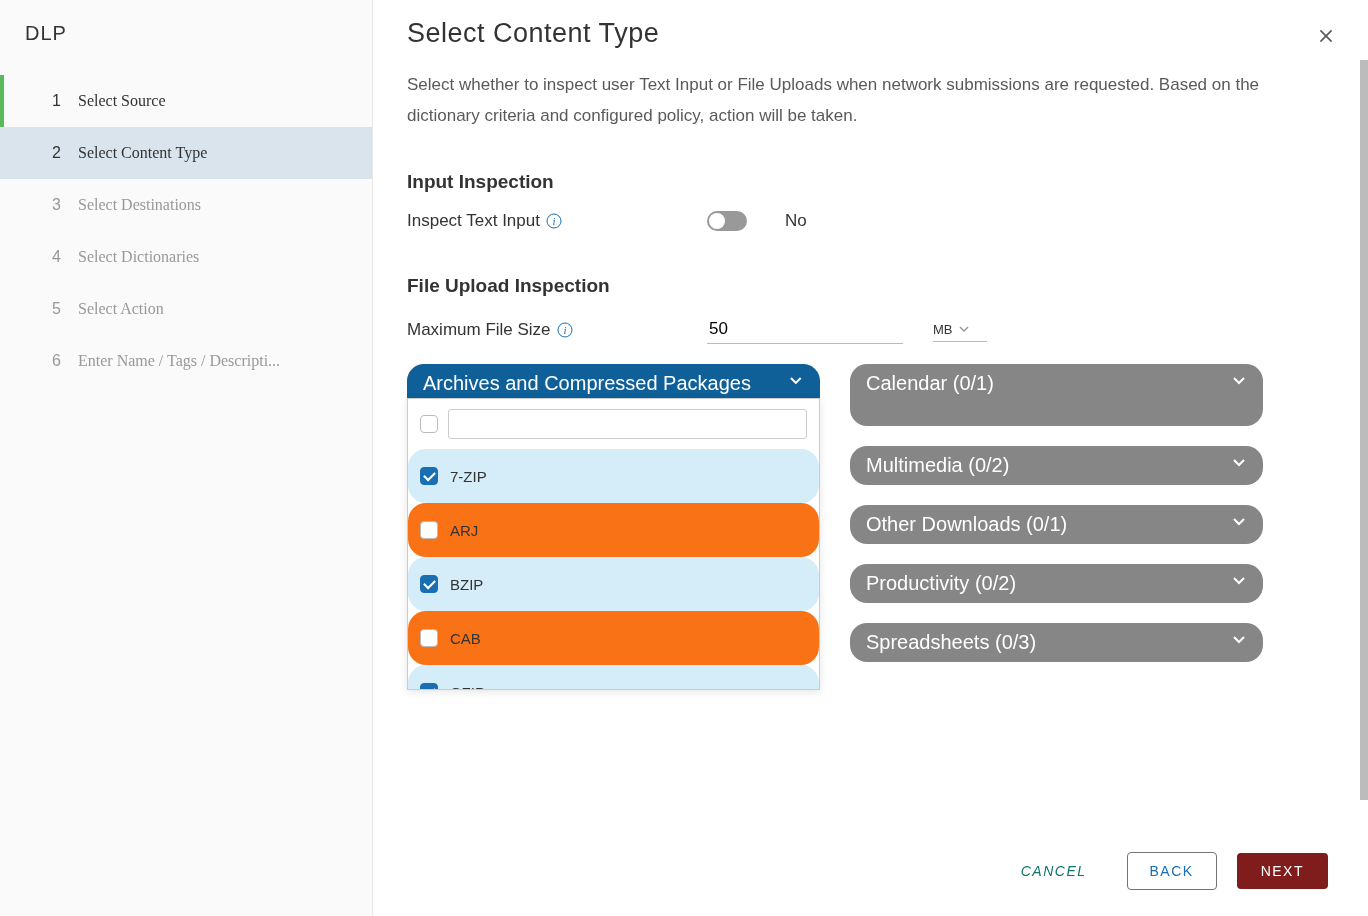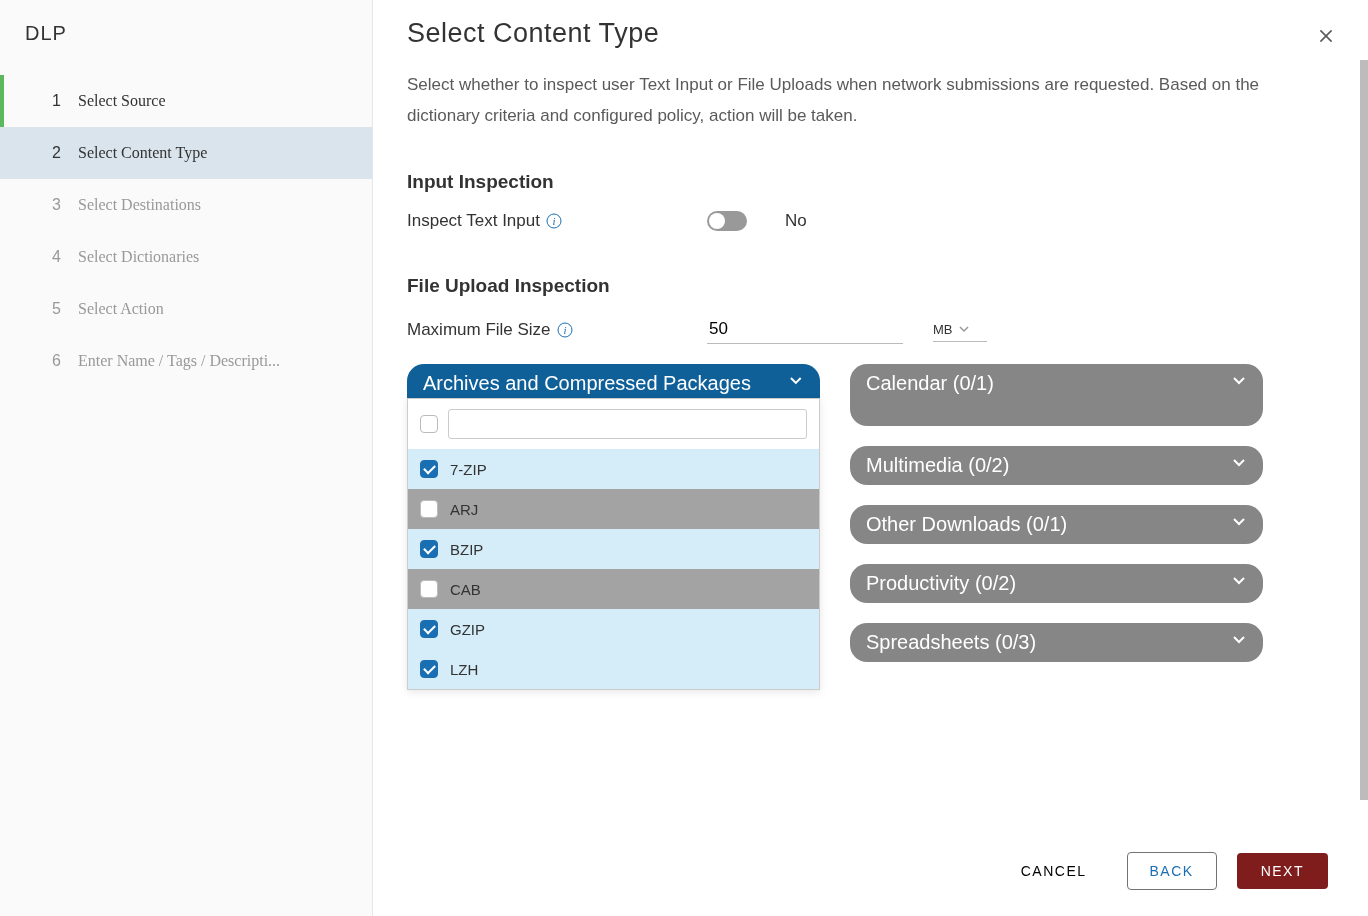--- a/index.html
+++ b/index.html
@@ -246,30 +246,31 @@
       font-size: 14px;
       outline: none;
     }
     .dropdown-list {
       max-height: 240px;
       overflow-y: auto;
     }
     .dropdown-item {
       display: flex;
       align-items: center;
-      padding: 11px 12px;
+      padding: 18px 12px;
       gap: 12px;
       font-size: 15px;
       cursor: pointer;
+      border-radius: 18px;
     }
     .dropdown-item.selected {
       background: #d5ecf9;
     }
     .dropdown-item:not(.selected) {
-      background: #a3a3a3;
+      background: #f97316;
     }
     .dropdown-list::-webkit-scrollbar { width: 16px; }
     .dropdown-list::-webkit-scrollbar-track { background: #f0f0f0; }
     .dropdown-list::-webkit-scrollbar-thumb { background: #c0c0c0; }
     .footer {
       position: absolute;
       bottom: 0;
       left: 0;
       right: 0;
       height: 90px;
@@ -283,21 +284,22 @@
     .btn {
       font-size: 14px;
       letter-spacing: 1.5px;
       padding: 10px 20px;
       border-radius: 4px;
       cursor: pointer;
       border: none;
       background: none;
     }
     .btn.cancel {
-      color: #000000;
+      color: #0f766e;
+      font-style: italic;
     }
     .btn.back {
       color: #1a6fb3;
       border: 1px solid #737373;
       padding: 10px 22px;
     }
     .btn.next {
       background: #7f1d1d;
       color: #fff;
       padding: 10px 24px;

